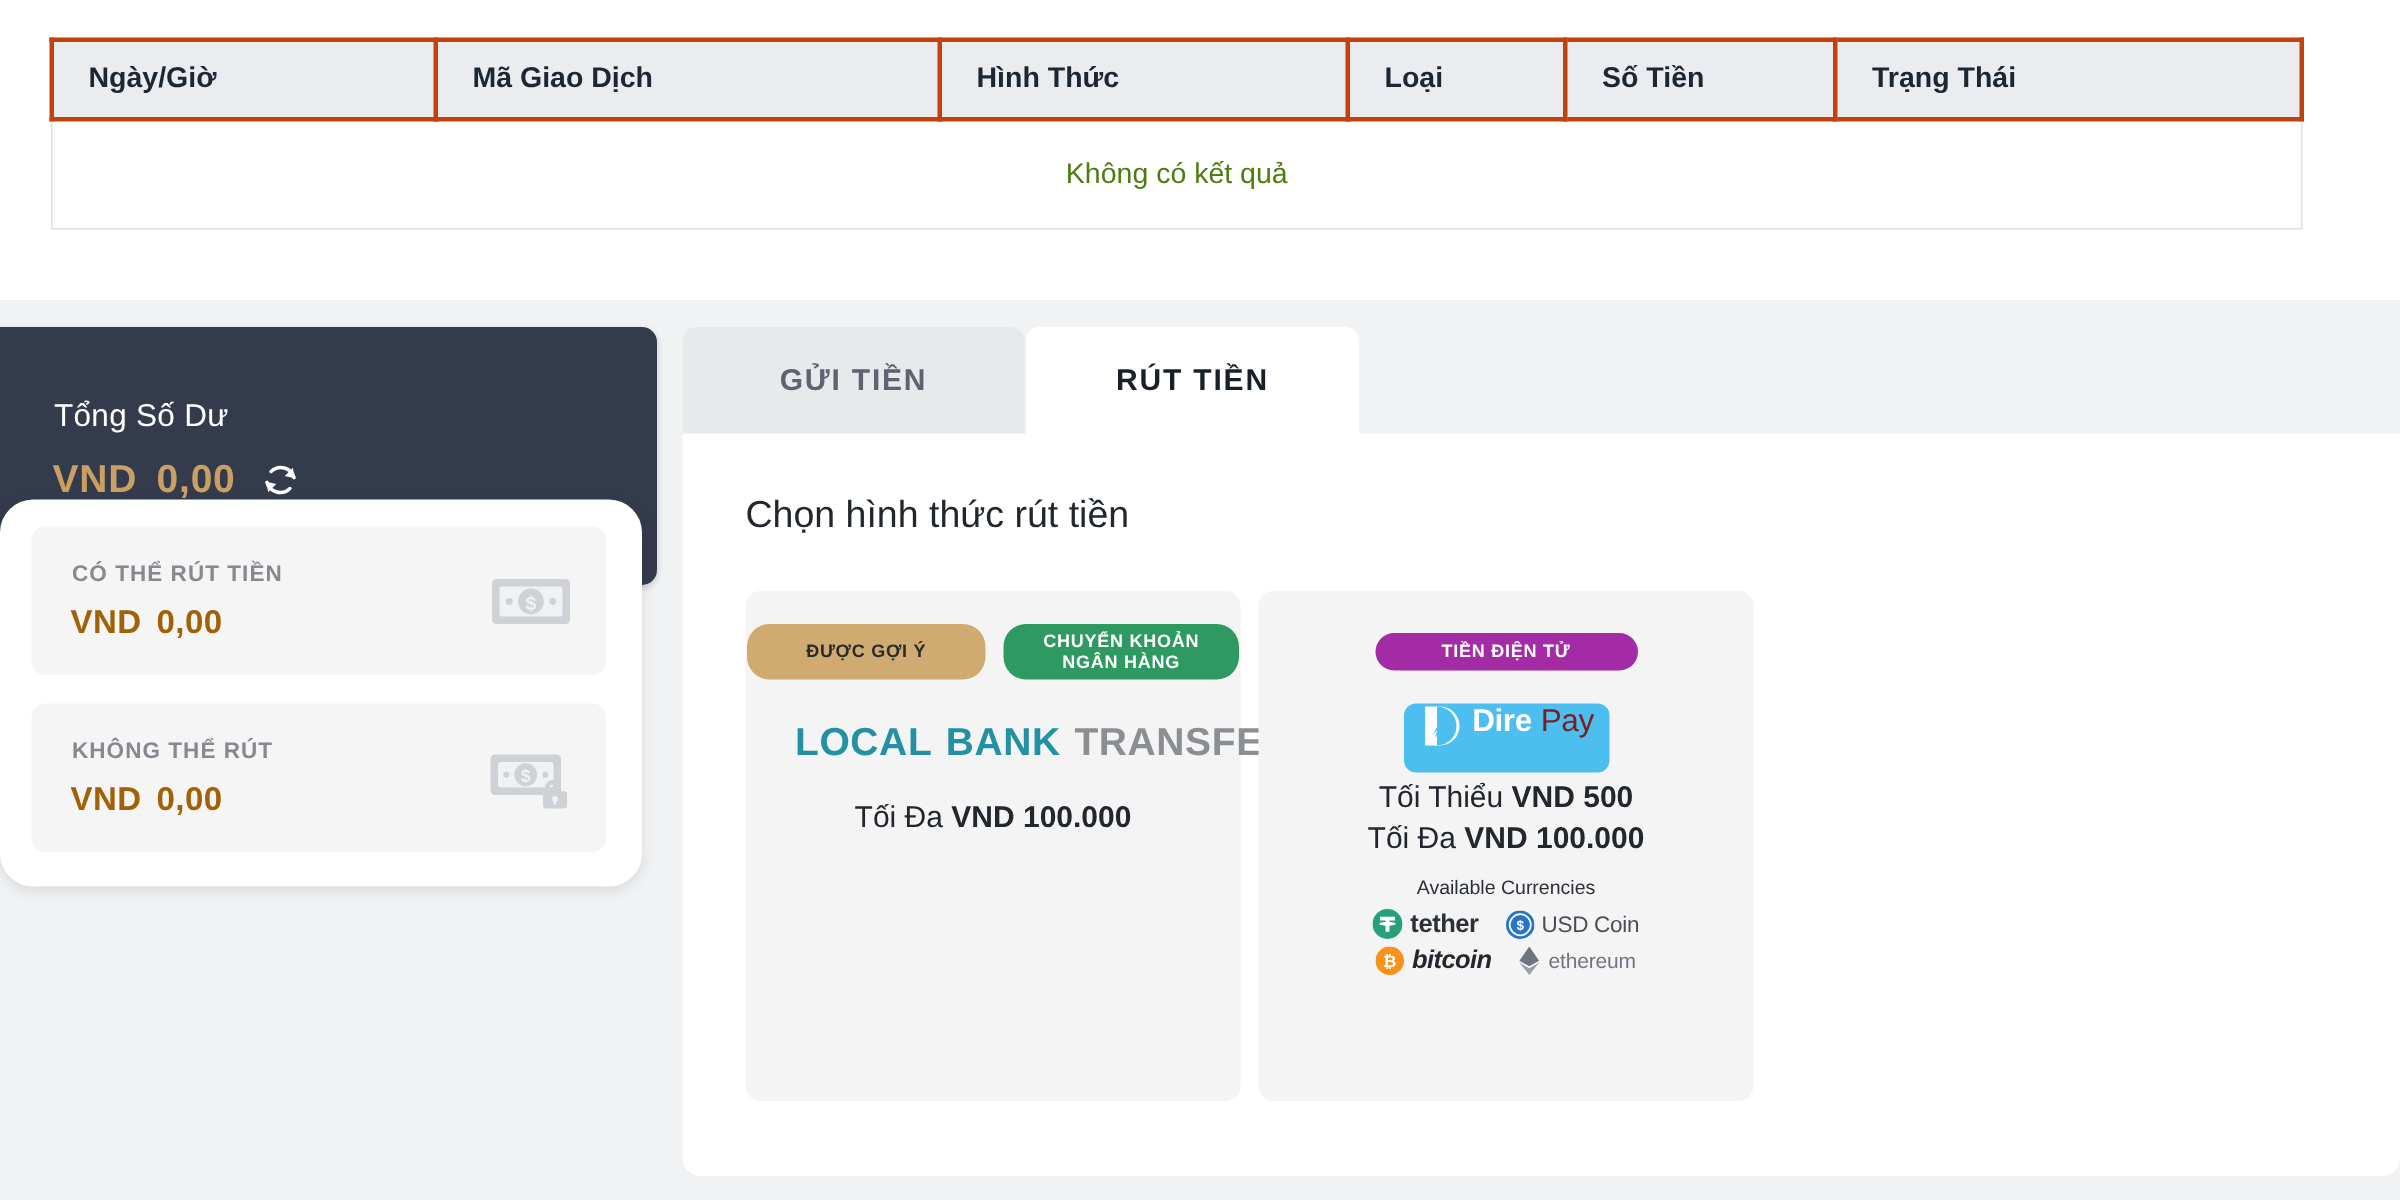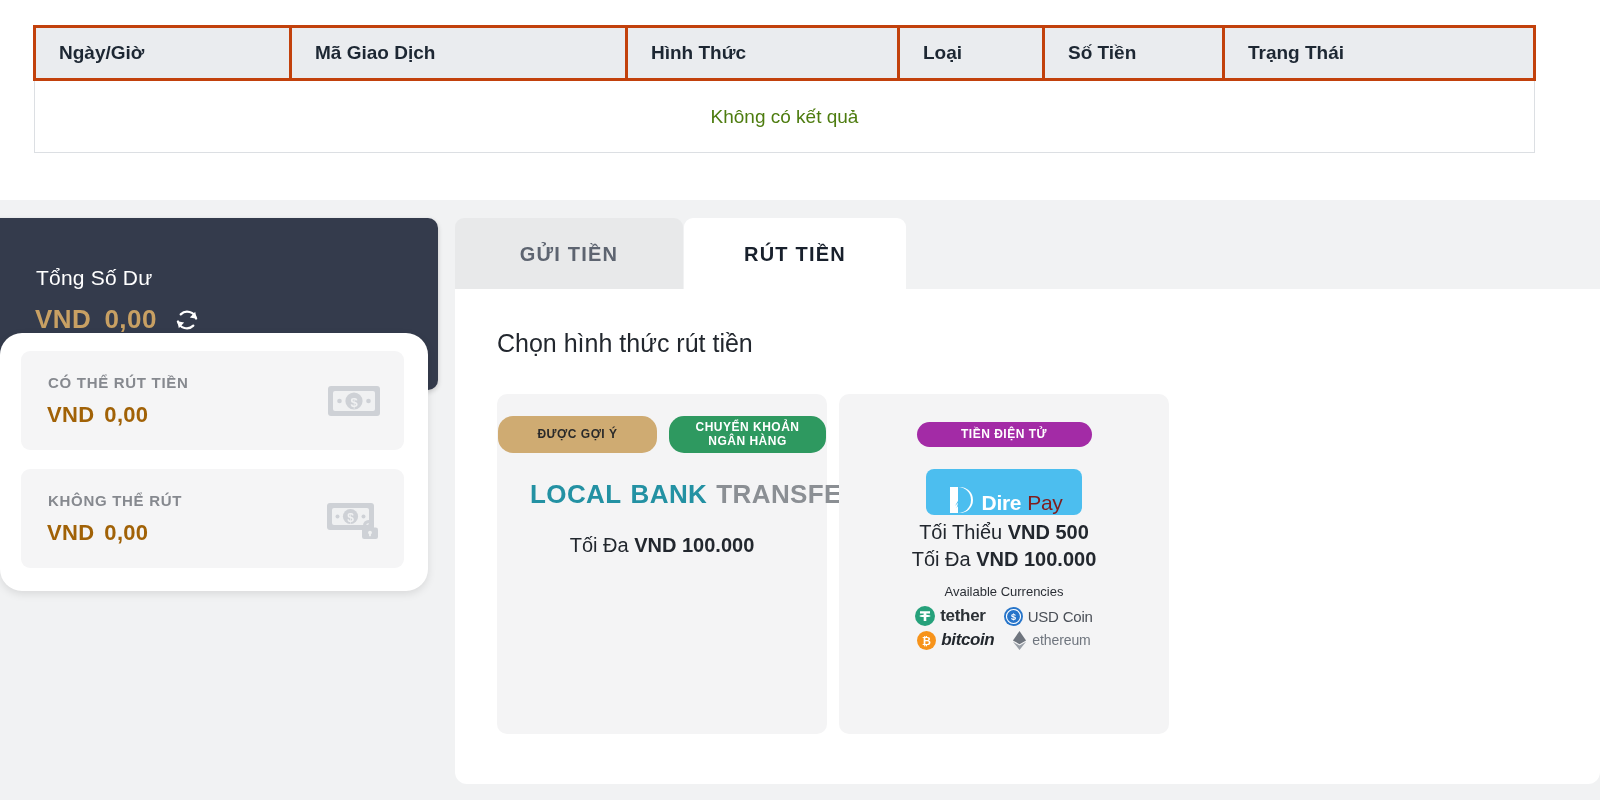--- a/index.html
+++ b/index.html
@@ -159,22 +159,22 @@
   .bank-word-local{color:#2391a3;font-size:26px;font-weight:bold;letter-spacing:.4px;}
   .bank-word-bank{color:#2391a3;font-size:26px;font-weight:bold;letter-spacing:.4px;}
   .bank-word-transfer{color:#8b8f94;font-size:26px;font-weight:bold;letter-spacing:.4px;}
 
   
   #direpay-logo{
     position:absolute;top:75px;left:0;width:100%;
     display:flex;justify-content:center;
   }
   #direpay-box{
-    width:156px;height:46px;background:#4cbeef;border-radius:8px;
-    display:flex;align-items:flex-end;justify-content:center;gap:6px;
+    width:137px;height:46px;background:#4cbeef;border-radius:8px;
+    display:flex;align-items:flex-start;justify-content:center;gap:6px;
   }
   .dp-dire{color:#ffffff;font-size:21px;font-weight:bold;letter-spacing:-.3px;}
   .dp-pay{color:#7f1d1d;font-size:21px;font-weight:400;letter-spacing:-.3px;}
 
   .limits{
     position:absolute;left:0;width:100%;text-align:center;
     font-size:20px;color:#22272e;line-height:1.33;
   }
   #bank-limits{top:138px;}
   #crypto-limits{top:125px;}

